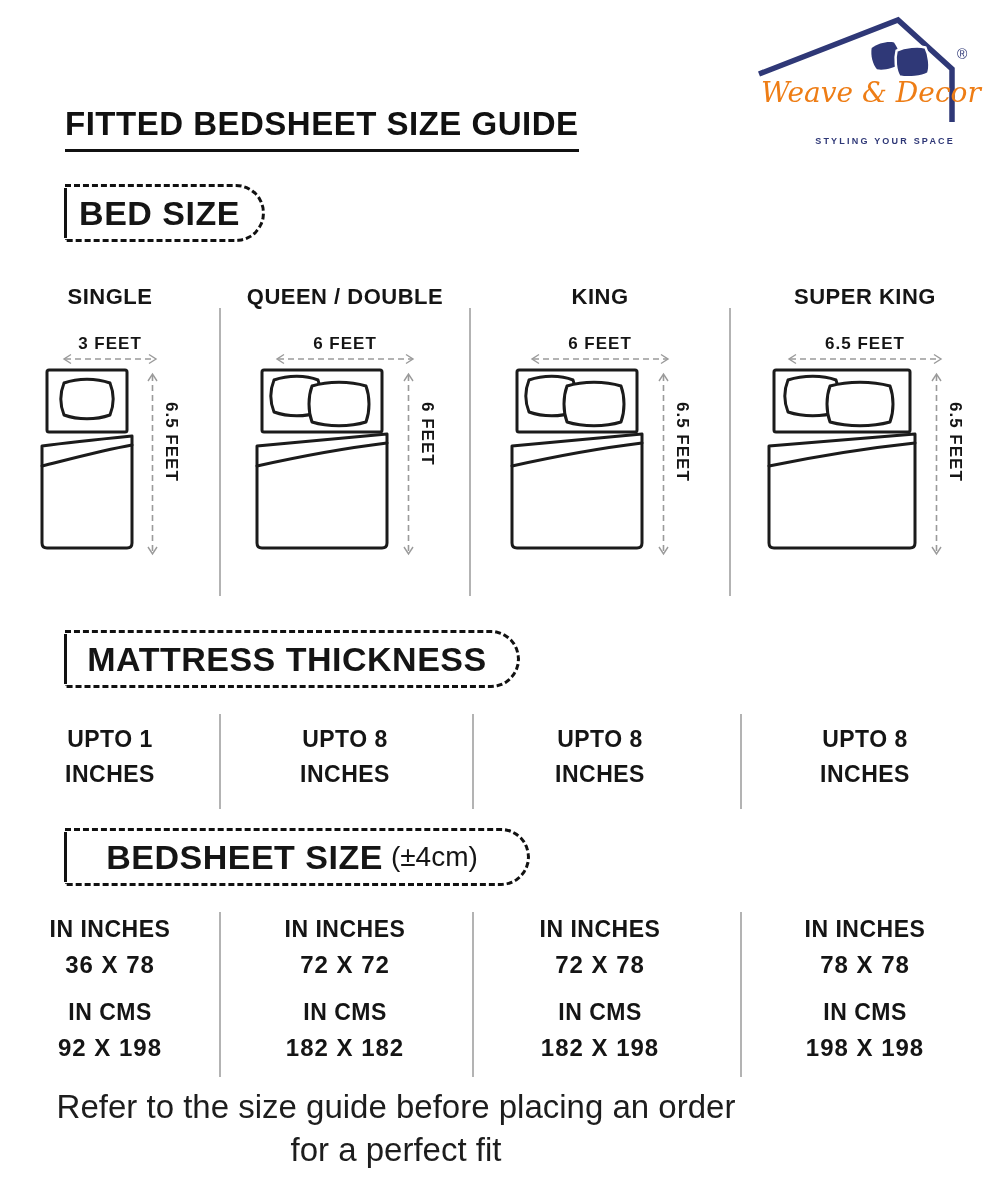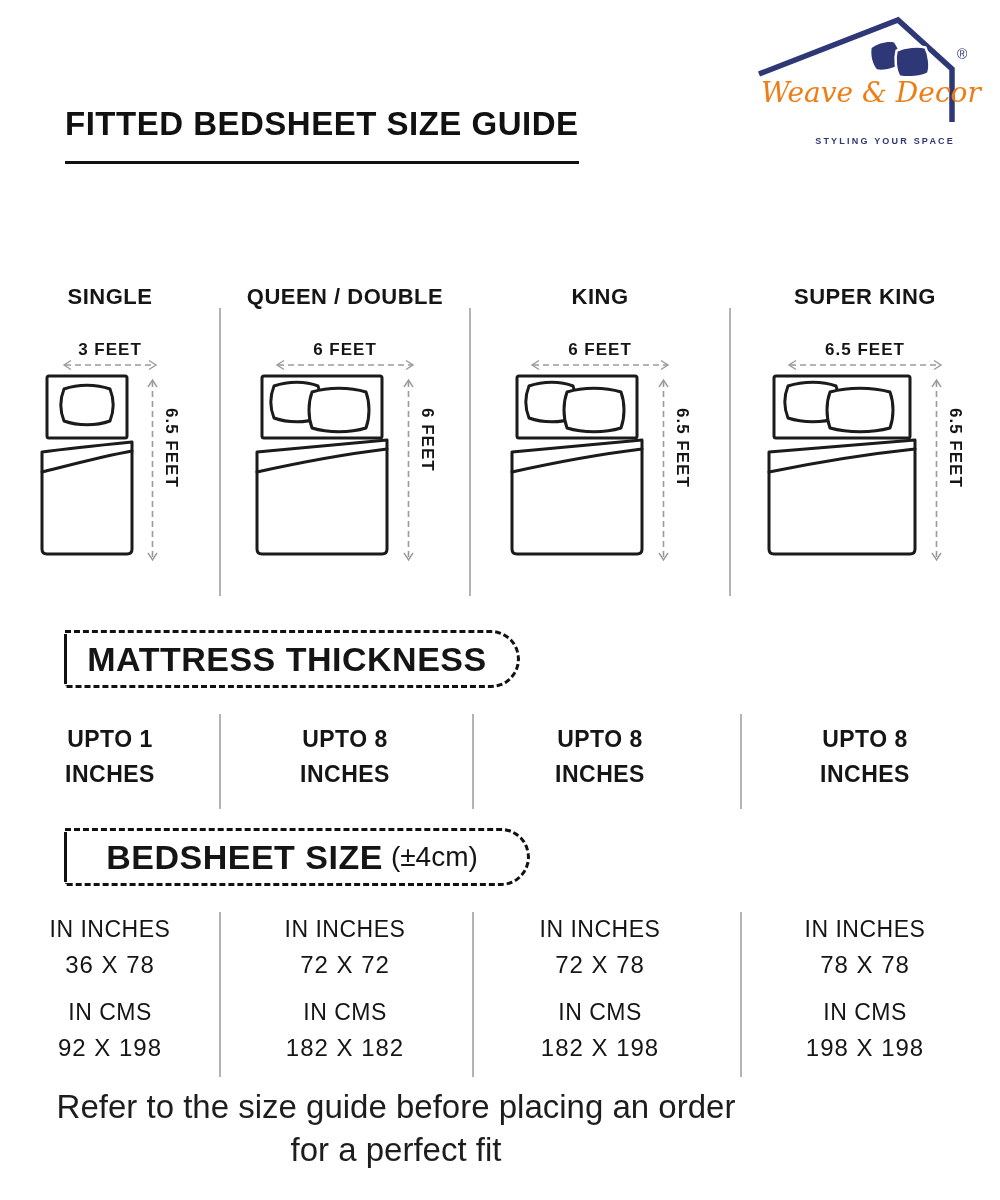--- a/index.html
+++ b/index.html
@@ -21,21 +21,21 @@
   .brand-reg { position:absolute; left:224px; top:38px; font-size:14px; color:#2f3877; font-style:normal; }
   .brand-tagline {
     position:absolute; left:82px; top:104px; width:140px; text-align:right;
     font-size:9px; font-weight:bold; letter-spacing:2.2px; color:#2f3877; white-space:nowrap;margin-top:24px;
   }
 
   
   .page-title {
     position:absolute; left:65px; top:105px;
     font-size:33px; font-weight:800; letter-spacing:0.5px; color:#111;
-    border-bottom:3px solid #111; padding-bottom:18px; white-space:nowrap;
+    border-bottom:3px solid #111; padding-bottom:6px; white-space:nowrap;
   }
 
   
   .pill {
     position:absolute; left:65px; height:58px;
     border:3px dashed #111; border-left:none;
     border-radius:0 30px 30px 0;
     display:flex; align-items:center; justify-content:center;
     padding:0 26px 0 18px;
   }
@@ -52,34 +52,34 @@
     display:grid; grid-template-columns:22% 25% 26% 27%;
   }
   .bed-grid   { top:284px; }
   .mat-grid   { top:722px; text-align:center; }
   .sheet-grid { top:916px; text-align:center; }
 
   .vdiv { position:absolute; width:2px; background:#b3b3b3; }
 
   
   .bed-cell { display:flex; flex-direction:column; align-items:center; }
-  .bed-name { font-size:22px; font-weight:700; letter-spacing:0.5px; margin-bottom:30px; white-space:nowrap; }
+  .bed-name { font-size:22px; font-weight:700; letter-spacing:0.5px; margin-bottom:24px; white-space:nowrap; }
   .w-label  { font-size:17px; font-weight:700; letter-spacing:1px; margin-bottom:-2px; }
   .bed-row  { display:flex; align-items:flex-start; margin-top:3px; }
   .v-dim    { display:flex; align-items:flex-start; margin-left:12px; }
   .v-label  {
     writing-mode:vertical-rl; font-size:17px; font-weight:700; letter-spacing:1px;
     margin-left:2px; margin-top:34px; white-space:nowrap;
   }
 
   
   .mat-cell  { font-size:23px; font-weight:700; line-height:1.5; letter-spacing:0.5px; }
 
   
-  .sheet-cell  { font-size:23px; font-weight:400; }
+  .sheet-cell  { font-size:23px; font-weight:700; }
   .sheet-label { letter-spacing:0.5px; margin-bottom:8px; }
   .sheet-value { font-size:24px; letter-spacing:1px; margin-bottom:20px; }
 
   
   .footer {
     position:absolute; top:1086px; left:0; width:792px; text-align:center;
     font-size:33px; font-weight:400; color:#1d1d1d; line-height:1.3;
   }
 </style>
 </head>
@@ -99,20 +99,23 @@
         </g>
       </g>
     </svg>
     <div class="brand-name">Weave &amp; Decor</div>
     <div class="brand-reg">®</div>
     <div class="brand-tagline">STYLING YOUR SPACE</div>
   </div>
 
   <div class="page-title">FITTED BEDSHEET SIZE GUIDE</div>
 
+  <div class="pill pill-bed">
+    <span class="pill-label">BED SIZE</span>
+  </div>
   <div class="pill pill-mattress">
     <span class="pill-label">MATTRESS THICKNESS</span>
   </div>
   <div class="pill pill-sheet">
     <span class="pill-label">BEDSHEET SIZE</span>
     <span class="pill-sub">(±4cm)</span>
   </div>
 
   <div class="grid bed-grid">
 

